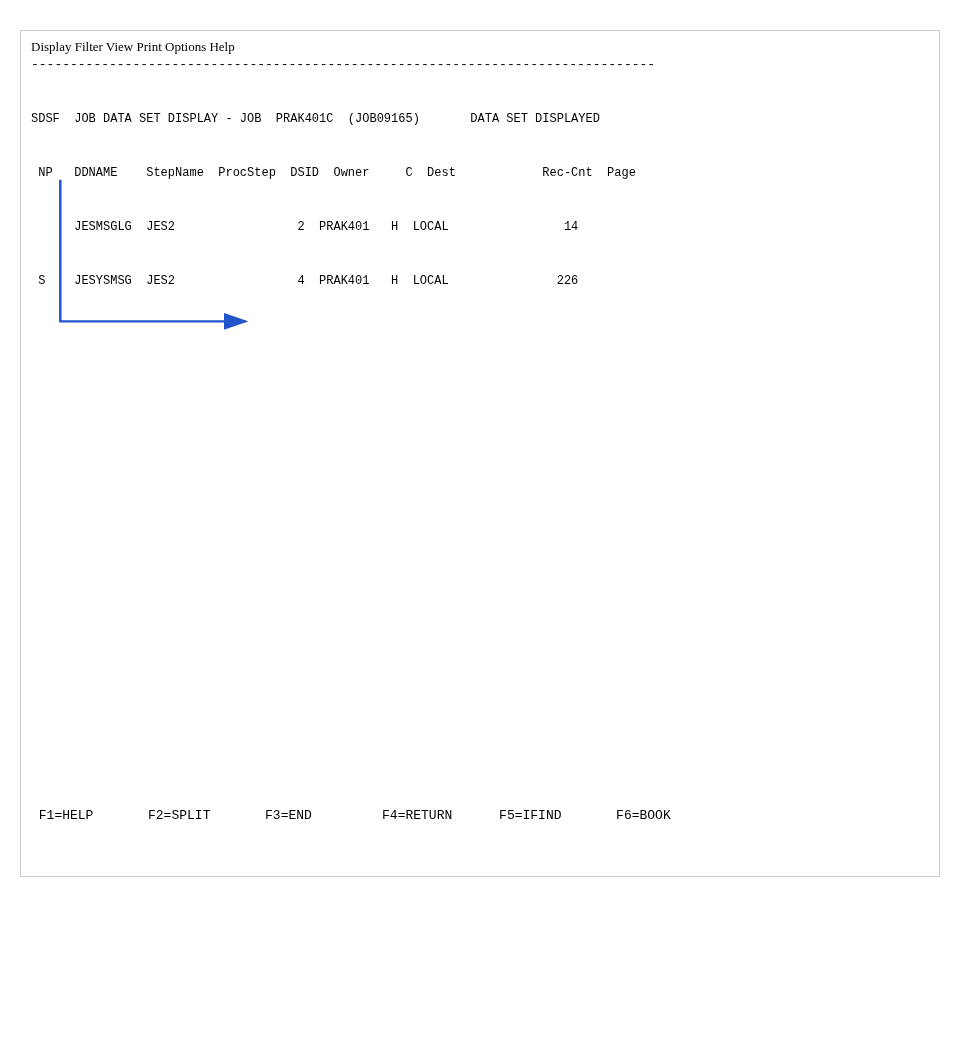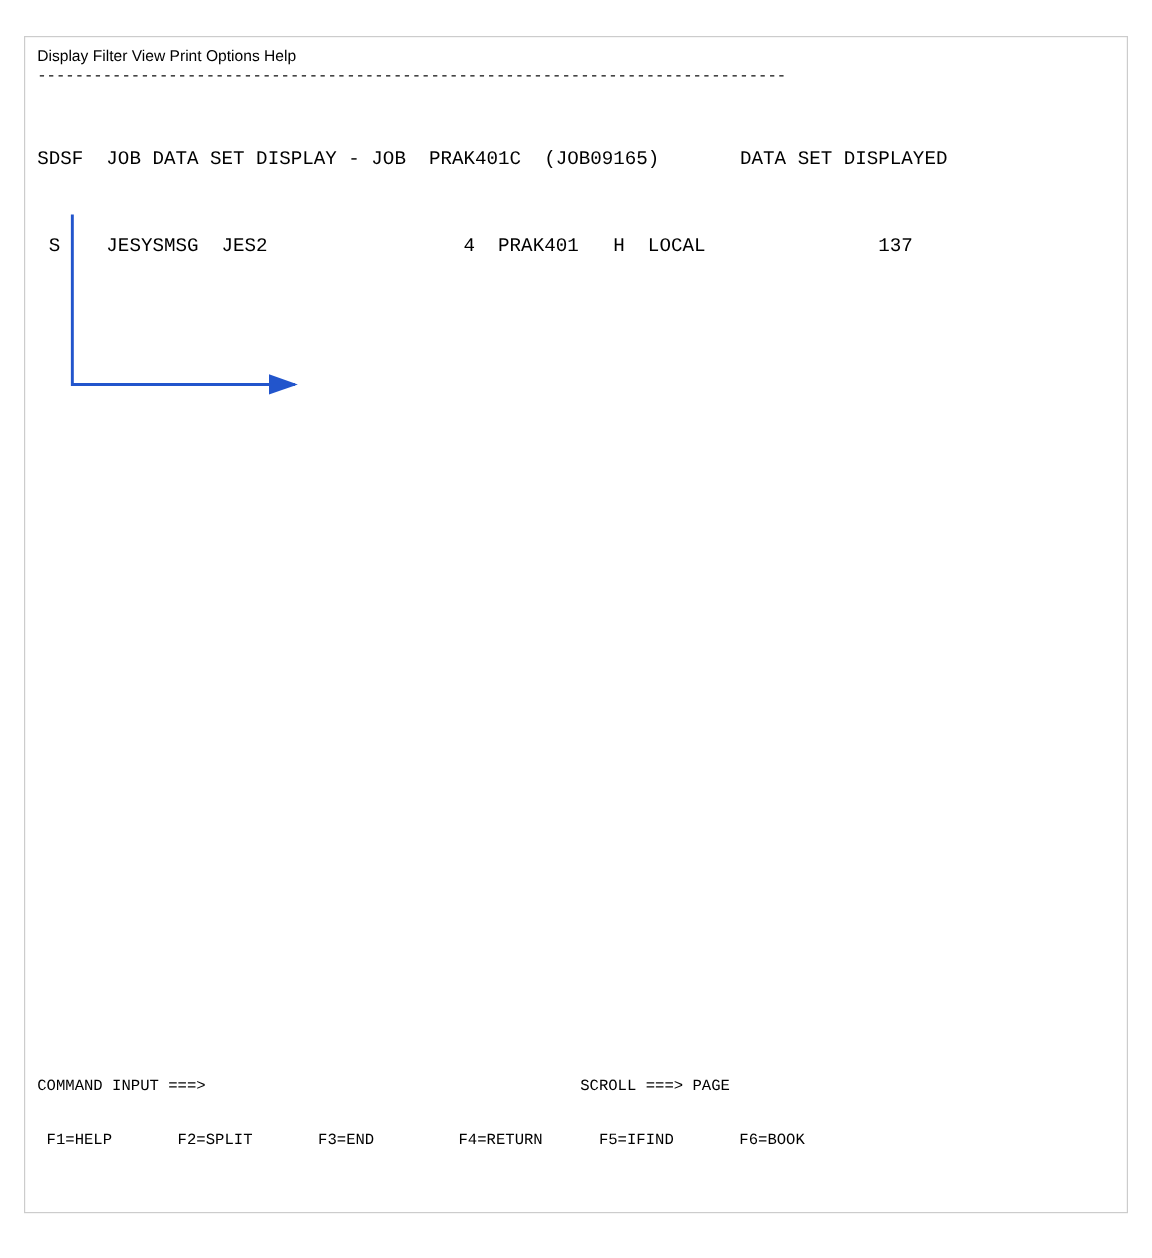--- a/index.html
+++ b/index.html
@@ -29,36 +29,36 @@
       border: 1px solid #cccccc;
       background: #ffffff;
       margin: 10px 0 20px 0;
       padding: 8px 10px;
       font-family: 'Courier New', Courier, monospace;
       font-size: 13px;
       position: relative;
     }
 
     .menu-bar {
-      font-family: Liberation Sans, sans-serif;
+      font-family: Liberation Serif, serif;
       font-size: 13px;
       margin-bottom: 2px;
     }
 
     .separator-line {
       font-family: 'Courier New', Courier, monospace;
       font-size: 13px;
       letter-spacing: 0px;
       margin-bottom: 2px;
       white-space: pre;
     }
 
     .terminal-content {
       font-family: 'Courier New', Courier, monospace;
-      font-size: 16px;
+      font-size: 12px;
       white-space: pre;
       line-height: 1.5;
       position: relative;
     }
 
     .terminal-body {
       position: relative;
     }
 
     .command-section {
@@ -86,21 +86,23 @@
   <div class="terminal-frame">
 
     <div class="menu-bar">Display   Filter   View   Print   Options   Help</div>
 
     <div class="separator-line">--------------------------------------------------------------------------------</div>
 
     <div class="terminal-body" style="position:relative;">
 
       <div class="terminal-content">
         <div>SDSF  JOB DATA SET DISPLAY - JOB  PRAK401C  (JOB09165)       DATA SET DISPLAYED</div>
-        <div> S    JESYSMSG  JES2                 4  PRAK401   H  LOCAL               137</div>
+        <div> NP   DDNAME    StepName  ProcStep  DSID  Owner     C  Dest            Rec-Cnt  Page</div>
+        <div>      JESMSGLG  JES2                 2  PRAK401   H  LOCAL                14</div>
+        <div> S    JESYSMSG  JES2                 4  PRAK401   H  LOCAL               226</div>
         
         <div>&nbsp;</div>
         <div>&nbsp;</div>
         <div>&nbsp;</div>
         <div>&nbsp;</div>
         <div>&nbsp;</div>
         <div>&nbsp;</div>
         <div>&nbsp;</div>
         <div>&nbsp;</div>
       </div>
@@ -111,20 +113,19 @@
             <polygon points="0 0, 10 3.5, 0 7" fill="#2255cc"></polygon>
           </marker>
         </defs>
 
         <path d="M 30 105 L 30 250 L 220 250" stroke="#2255cc" stroke-width="2.5" fill="none" marker-end="url(#arrowhead)"></path>
       </svg>
 
     </div>
 
     <div class="command-section">
-      <div>COMMAND INPUT ===&gt;                                        SCROLL ===&gt; PAGE</div>
       <div> F1=HELP       F2=SPLIT       F3=END         F4=RETURN      F5=IFIND       F6=BOOK</div>
       
     </div>
 
   </div>
 
 </div>
 
 </body></html>

